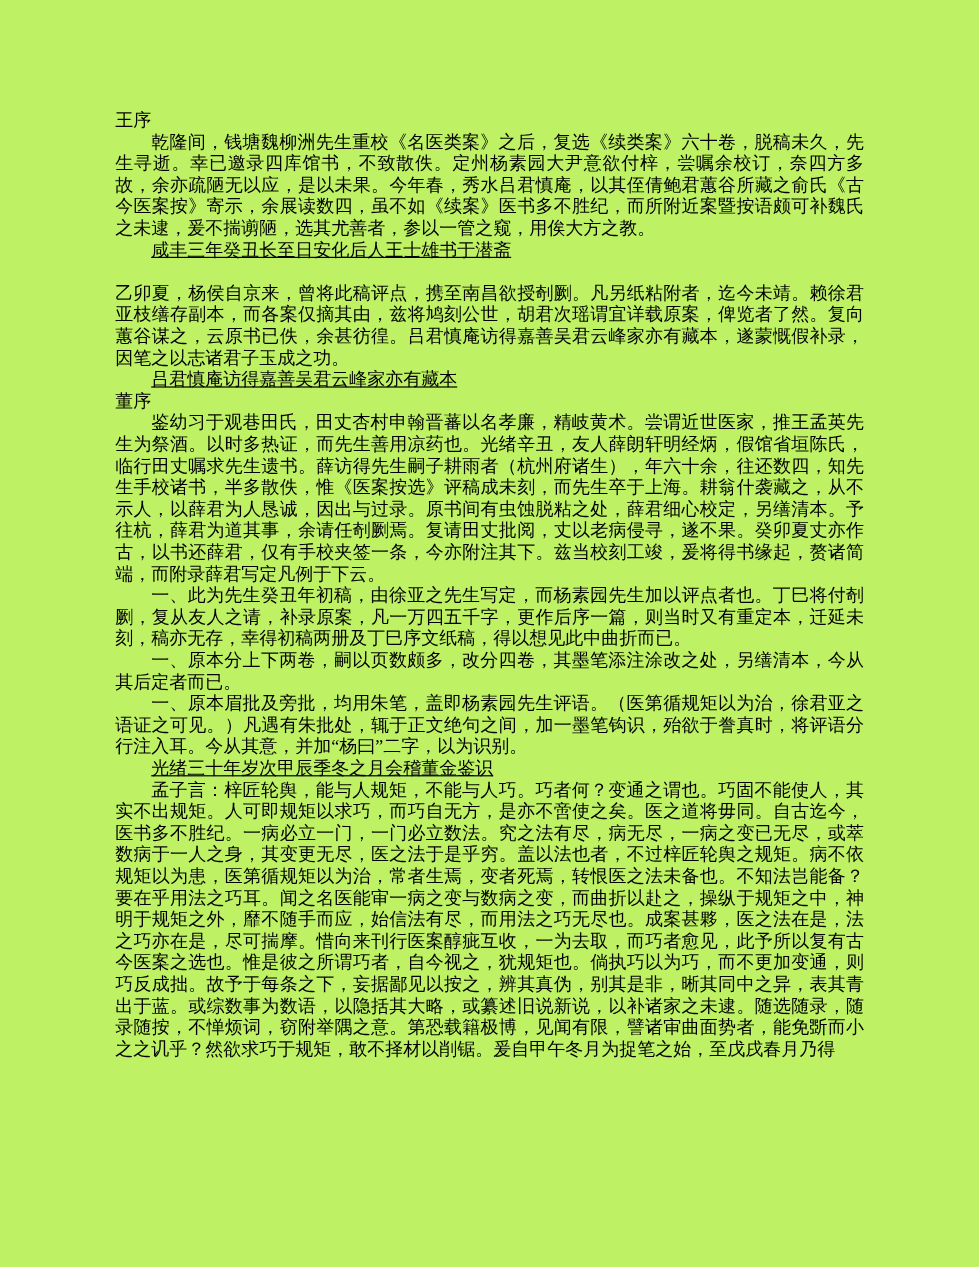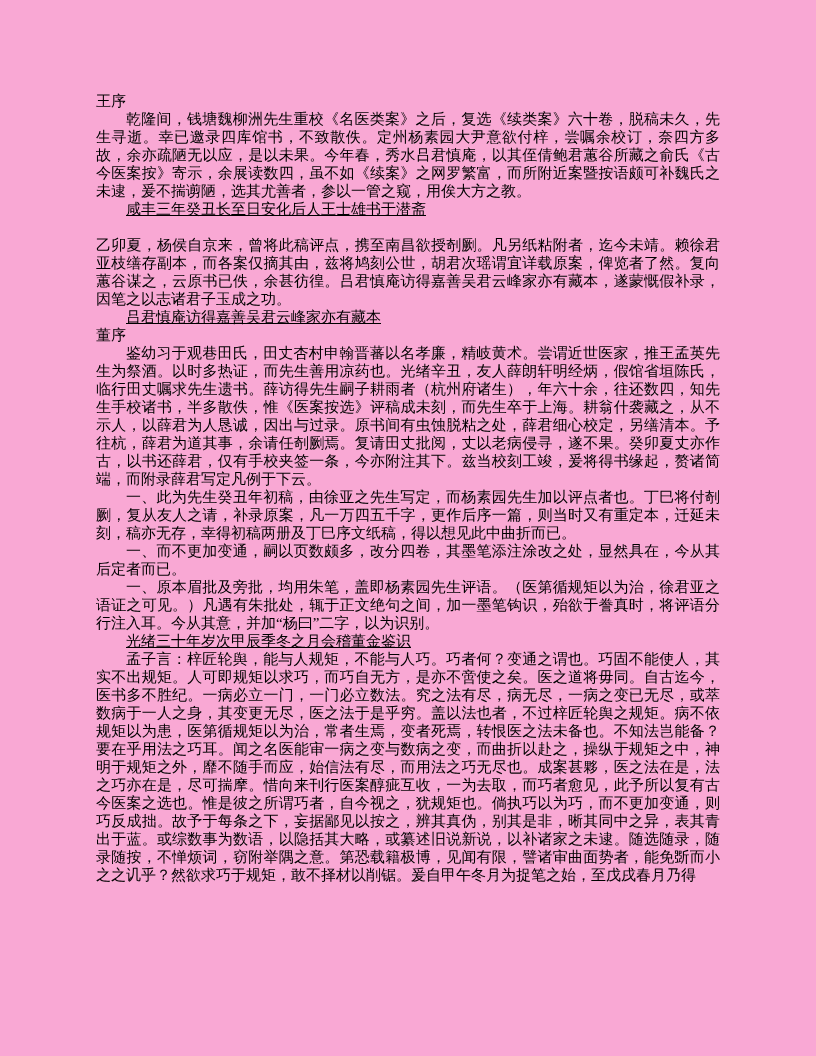--- a/index.html
+++ b/index.html
@@ -4,21 +4,21 @@
 <style>
   html, body {
     margin: 0;
     padding: 0;
     background: #ffffff;
   }
   .page {
     position: relative;
     width: 816px;
     height: 1056px;
-    background: #f9a8d4;
+    background: #bef264;
     box-sizing: border-box;
     padding: 92px 96px 60px 96px;
     overflow: hidden;
   }
   .doc {
     font-family: "Liberation Serif", "DejaVu Serif", serif;
     font-size: 15px;
     line-height: 18px;
     color: #000000;
     text-align: justify;
@@ -45,26 +45,26 @@
   .blank {
     height: 18px;
   }
 </style>
 </head>
 <body>
 
 <div class="page">
   <div class="doc">
     <p class="heading">王序</p>
-    <p class="para-indent">乾隆间，钱塘魏柳洲先生重校《名医类案》之后，复选《续类案》六十卷，脱稿未久，先生寻逝。幸已邀录四库馆书，不致散佚。定州杨素园大尹意欲付梓，尝嘱余校订，奈四方多故，余亦疏陋无以应，是以未果。今年春，秀水吕君慎庵，以其侄倩鲍君蕙谷所藏之俞氏《古今医案按》寄示，余展读数四，虽不如《续案》之网罗繁富，而所附近案暨按语颇可补魏氏之未逮，爰不揣谫陋，选其尤善者，参以一管之窥，用俟大方之教。</p>
+    <p class="para-indent">乾隆间，钱塘魏柳洲先生重校《名医类案》之后，复选《续类案》六十卷，脱稿未久，先生寻逝。幸已邀录四库馆书，不致散佚。定州杨素园大尹意欲付梓，尝嘱余校订，奈四方多故，余亦疏陋无以应，是以未果。今年春，秀水吕君慎庵，以其侄倩鲍君蕙谷所藏之俞氏《古今医案按》寄示，余展读数四，虽不如《续案》医书多不胜纪，而所附近案暨按语颇可补魏氏之未逮，爰不揣谫陋，选其尤善者，参以一管之窥，用俟大方之教。</p>
     <p class="signature">咸丰三年癸丑长至日安化后人王士雄书于潜斋</p>
     <p class="blank"></p>
     <p class="para-flush">乙卯夏，杨侯自京来，曾将此稿评点，携至南昌欲授剞劂。凡另纸粘附者，迄今未靖。赖徐君亚枝缮存副本，而各案仅摘其由，兹将鸠刻公世，胡君次瑶谓宜详载原案，俾览者了然。复向蕙谷谋之，云原书已佚，余甚彷徨。吕君慎庵访得嘉善吴君云峰家亦有藏本，遂蒙慨假补录，因笔之以志诸君子玉成之功。</p>
     <p class="signature">吕君慎庵访得嘉善吴君云峰家亦有藏本</p>
     <p class="heading">董序</p>
     <p class="para-indent">鉴幼习于观巷田氏，田丈杏村申翰晋蕃以名孝廉，精岐黄术。尝谓近世医家，推王孟英先生为祭酒。以时多热证，而先生善用凉药也。光绪辛丑，友人薛朗轩明经炳，假馆省垣陈氏，临行田丈嘱求先生遗书。薛访得先生嗣子耕雨者（杭州府诸生），年六十余，往还数四，知先生手校诸书，半多散佚，惟《医案按选》评稿成未刻，而先生卒于上海。耕翁什袭藏之，从不示人，以薛君为人恳诚，因出与过录。原书间有虫蚀脱粘之处，薛君细心校定，另缮清本。予往杭，薛君为道其事，余请任剞劂焉。复请田丈批阅，丈以老病侵寻，遂不果。癸卯夏丈亦作古，以书还薛君，仅有手校夹签一条，今亦附注其下。兹当校刻工竣，爰将得书缘起，赘诸简端，而附录薛君写定凡例于下云。</p>
     <p class="para-indent">一、此为先生癸丑年初稿，由徐亚之先生写定，而杨素园先生加以评点者也。丁巳将付剞劂，复从友人之请，补录原案，凡一万四五千字，更作后序一篇，则当时又有重定本，迁延未刻，稿亦无存，幸得初稿两册及丁巳序文纸稿，得以想见此中曲折而已。</p>
-    <p class="para-indent">一、而不更加变通，嗣以页数颇多，改分四卷，其墨笔添注涂改之处，显然具在，今从其后定者而已。</p>
+    <p class="para-indent">一、原本分上下两卷，嗣以页数颇多，改分四卷，其墨笔添注涂改之处，另缮清本，今从其后定者而已。</p>
     <p class="para-indent">一、原本眉批及旁批，均用朱笔，盖即杨素园先生评语。（医第循规矩以为治，徐君亚之语证之可见。）凡遇有朱批处，辄于正文绝句之间，加一墨笔钩识，殆欲于誊真时，将评语分行注入耳。今从其意，并加“杨曰”二字，以为识别。</p>
     <p class="signature">光绪三十年岁次甲辰季冬之月会稽董金鉴识</p>
     <p class="para-indent">孟子言：梓匠轮舆，能与人规矩，不能与人巧。巧者何？变通之谓也。巧固不能使人，其实不出规矩。人可即规矩以求巧，而巧自无方，是亦不啻使之矣。医之道将毋同。自古迄今，医书多不胜纪。一病必立一门，一门必立数法。究之法有尽，病无尽，一病之变已无尽，或萃数病于一人之身，其变更无尽，医之法于是乎穷。盖以法也者，不过梓匠轮舆之规矩。病不依规矩以为患，医第循规矩以为治，常者生焉，变者死焉，转恨医之法未备也。不知法岂能备？要在乎用法之巧耳。闻之名医能审一病之变与数病之变，而曲折以赴之，操纵于规矩之中，神明于规矩之外，靡不随手而应，始信法有尽，而用法之巧无尽也。成案甚夥，医之法在是，法之巧亦在是，尽可揣摩。惜向来刊行医案醇疵互收，一为去取，而巧者愈见，此予所以复有古今医案之选也。惟是彼之所谓巧者，自今视之，犹规矩也。倘执巧以为巧，而不更加变通，则巧反成拙。故予于每条之下，妄据鄙见以按之，辨其真伪，别其是非，晰其同中之异，表其青出于蓝。或综数事为数语，以隐括其大略，或纂述旧说新说，以补诸家之未逮。随选随录，随录随按，不惮烦词，窃附举隅之意。第恐载籍极博，见闻有限，譬诸审曲面势者，能免斲而小之之讥乎？然欲求巧于规矩，敢不择材以削锯。爰自甲午冬月为捉笔之始，至戊戌春月乃得</p>
   </div>
 </div>
 
 </body></html>

